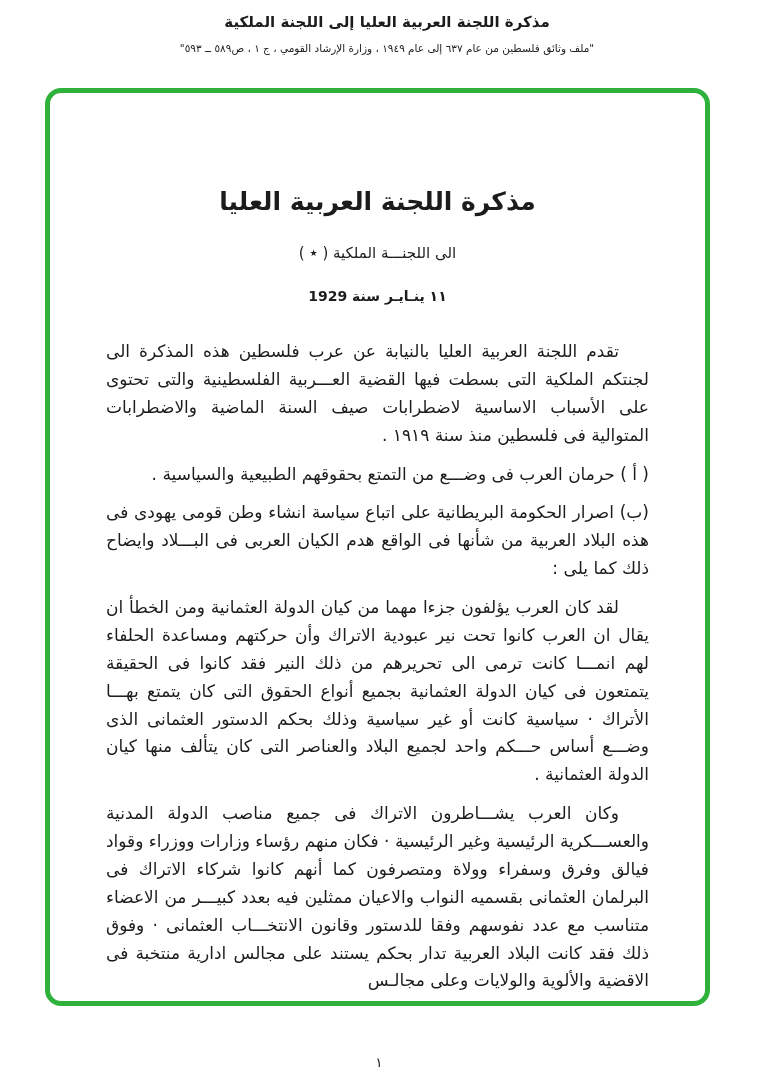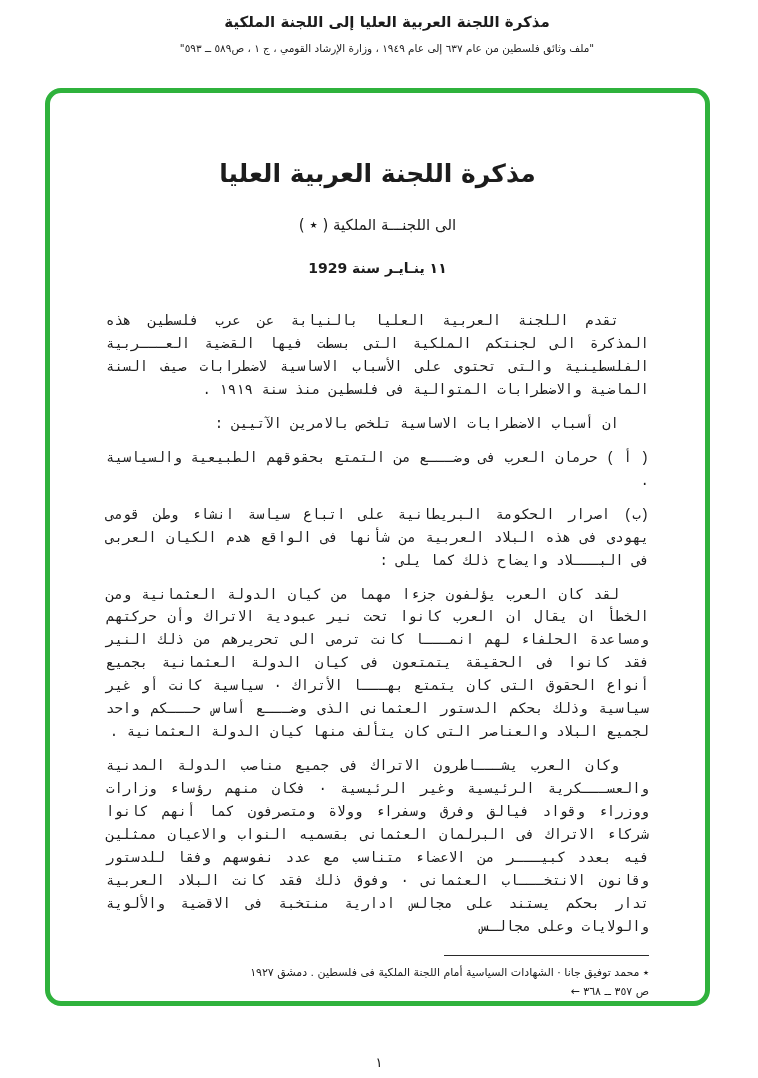--- a/index.html
+++ b/index.html
@@ -32,21 +32,21 @@
     left: 45px;
     top: 88px;
     width: 665px;
     height: 918px;
     border: 5px solid #2fb23c;
     border-radius: 16px;
     background: #fff;
   }
   .content {
     direction: rtl;
-    padding: 58px 56px 0 56px;
+    padding: 86px 56px 0 56px;
   }
   .doc-title {
     text-align: center;
     font-size: 25px;
     font-weight: bold;
     margin: 8px 0 28px 0;
     letter-spacing: 0.5px;
   }
   .doc-subtitle {
     text-align: center;
@@ -55,25 +55,24 @@
     margin: 0 0 26px 0;
   }
   .doc-date {
     text-align: center;
     font-size: 14px;
     font-weight: bold;
     letter-spacing: 2px;
     margin: 0 0 34px 0;
   }
   .body-text p {
-    font-size: 14px;
+    font-size: 17px;
     line-height: 1.64;
     text-align: justify;
     margin: 0 0 11px 0;
-    font-family: Liberation Mono, monospace;
   }
   .body-text p.indent { text-indent: 30px; }
   .lead-word { font-weight: bold; }
   .footnote { margin-top: 16px; }
   .fn-rule {
     border: none;
     border-top: 1.5px solid #2a2a2a;
     width: 205px;
     margin: 0 0 7px auto; 
     margin-right: 0;
@@ -104,29 +103,23 @@
 
 <div class="frame">
   <div class="content">
 
     <h1 class="doc-title">مذكرة اللجنة العربية العليا</h1>
     <div class="doc-subtitle">الى اللجنـــة الملكية ( ٭ )</div>
     <div class="doc-date">١١ ينـايـر سنة 1929</div>
 
     <div class="body-text">
       <p class="indent">تقدم اللجنة العربية العليا بالنيابة عن عرب فلسطين هذه المذكرة الى لجنتكم الملكية التى بسطت فيها القضية العـــربية الفلسطينية والتى تحتوى على الأسباب الاساسية لاضطرابات صيف السنة الماضية والاضطرابات المتوالية فى فلسطين منذ سنة ١٩١٩ .</p>
-      <p class="indent">ان أسباب الاضطرابات الاساسية تلخص بالامرين الآتيين :</p>
       <p>( أ ) حرمان العرب فى وضـــع من التمتع بحقوقهم الطبيعية والسياسية .</p>
       <p>(ب) اصرار الحكومة البريطانية على اتباع سياسة انشاء وطن قومى يهودى فى هذه البلاد العربية من شأنها فى الواقع هدم الكيان العربى فى البـــلاد وايضاح ذلك كما يلى :</p>
       <p class="indent">لقد كان العرب يؤلفون جزءا مهما من كيان الدولة العثمانية ومن الخطأ ان يقال ان العرب كانوا تحت نير عبودية الاتراك وأن حركتهم ومساعدة الحلفاء لهم انمـــا كانت ترمى الى تحريرهم من ذلك النير فقد كانوا فى الحقيقة يتمتعون فى كيان الدولة العثمانية بجميع أنواع الحقوق التى كان يتمتع بهـــا الأتراك · سياسية كانت أو غير سياسية وذلك بحكم الدستور العثمانى الذى وضـــع أساس حـــكم واحد لجميع البلاد والعناصر التى كان يتألف منها كيان الدولة العثمانية .</p>
       <p class="indent">وكان العرب يشـــاطرون الاتراك فى جميع مناصب الدولة المدنية والعســـكرية الرئيسية وغير الرئيسية · فكان منهم رؤساء وزارات ووزراء وقواد فيالق وفرق وسفراء وولاة ومتصرفون كما أنهم كانوا شركاء الاتراك فى البرلمان العثمانى بقسميه النواب والاعيان ممثلين فيه بعدد كبيـــر من الاعضاء متناسب مع عدد نفوسهم وفقا للدستور وقانون الانتخـــاب العثمانى · وفوق ذلك فقد كانت البلاد العربية تدار بحكم يستند على مجالس ادارية منتخبة فى الاقضية والألوية والولايات وعلى مجالـس</p>
     </div>
 
-    <div class="footnote">
-      <hr class="fn-rule">
-      <div class="footnote-text"><span class="fn-marker">٭</span> <span>محمد توفيق جانا · الشهادات السياسية أمام اللجنة الملكية فى فلسطين .  دمشق ١٩٢٧</span></div>
-      <div class="footnote-text">ص ٣٥٧ ــ ٣٦٨  ←</div>
-    </div>
 
   </div>
 </div>
 
 <div class="page-number">١</div>
 
 </body></html>

